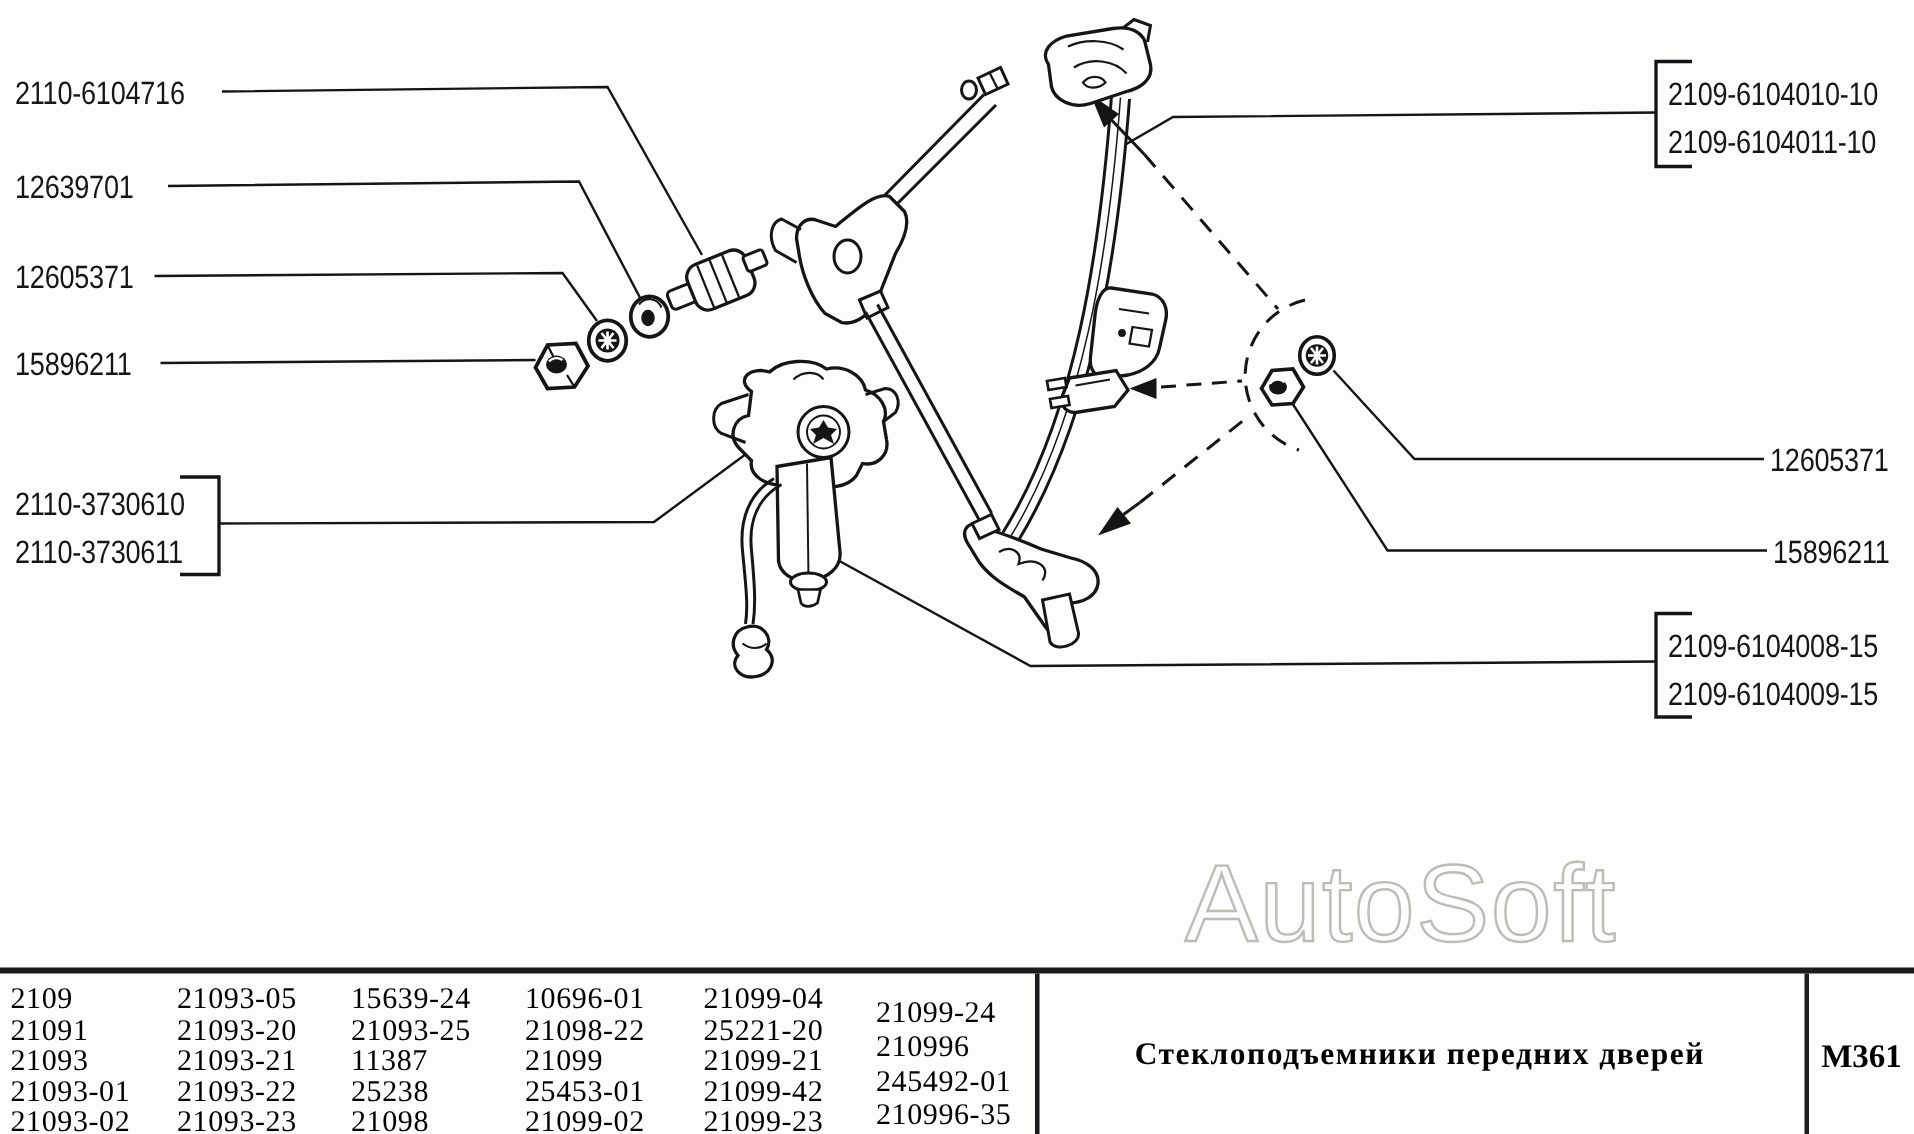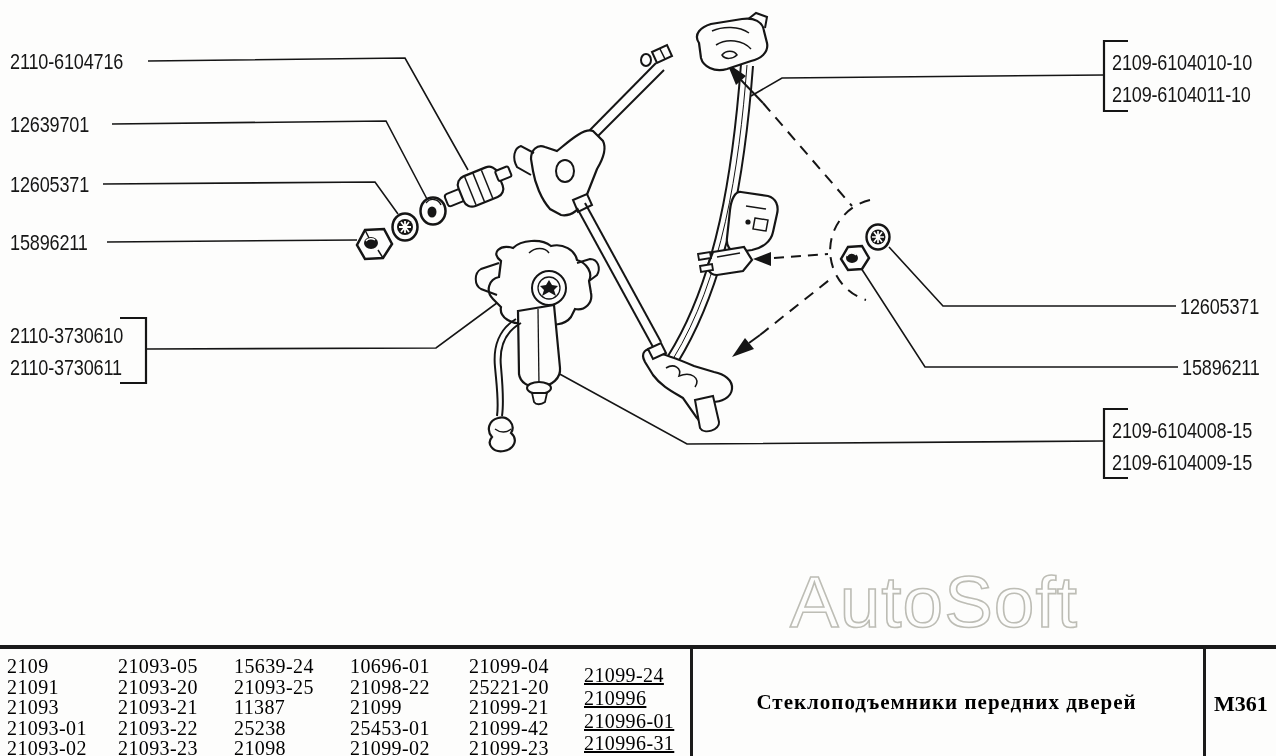--- a/index.html
+++ b/index.html
@@ -13,21 +13,21 @@
     transform:scaleX(.84);transform-origin:0 0;color:#161616;
   }
   .wm{font-family:"Liberation Sans",sans-serif;}
   
   .footer{
     position:absolute;left:0;top:645px;width:1276px;height:117px;
     border-top:4px solid #1b1b1b;box-sizing:border-box;
     font-family:"Liberation Serif",serif;color:#000000;
   }
   .tcol{position:absolute;top:7px;font-size:20px;line-height:20.5px;letter-spacing:.4px;white-space:nowrap;}
-  .tcol-last{top:15px;line-height:22.8px;text-decoration:underline;}
+  .tcol-last{top:15px;line-height:22.8px;}
   .vdiv{position:absolute;top:0;width:3px;height:107px;background:#1b1b1b;}
   .ttitle{
     position:absolute;left:693px;top:41px;width:507px;text-align:center;
     font-weight:bold;font-size:21px;letter-spacing:1px;white-space:nowrap;
   }
   .tcode{
     position:absolute;left:1206px;top:42px;width:70px;text-align:center;
     font-weight:bold;font-size:22px;
   }
 </style>
@@ -229,22 +229,22 @@
     <div class="tcol" style="left:469px">
       <div>21099-04</div>
       <div>25221-20</div>
       <div>21099-21</div>
       <div>21099-42</div>
       <div>21099-23</div>
     </div>
     <div class="tcol tcol-last" style="left:584px">
       <div>21099-24</div>
       <div>210996</div>
-      <div>210996-01</div>
-      <div>210996-31</div>
+      <div>245492-01</div>
+      <div>210996-35</div>
     </div>
 
     <div class="vdiv" style="left:690px"></div>
     <div class="vdiv" style="left:1203px"></div>
 
     <div class="ttitle">Стеклоподъемники передних дверей</div>
     <div class="tcode">М361</div>
   </div>
 
 </div>

